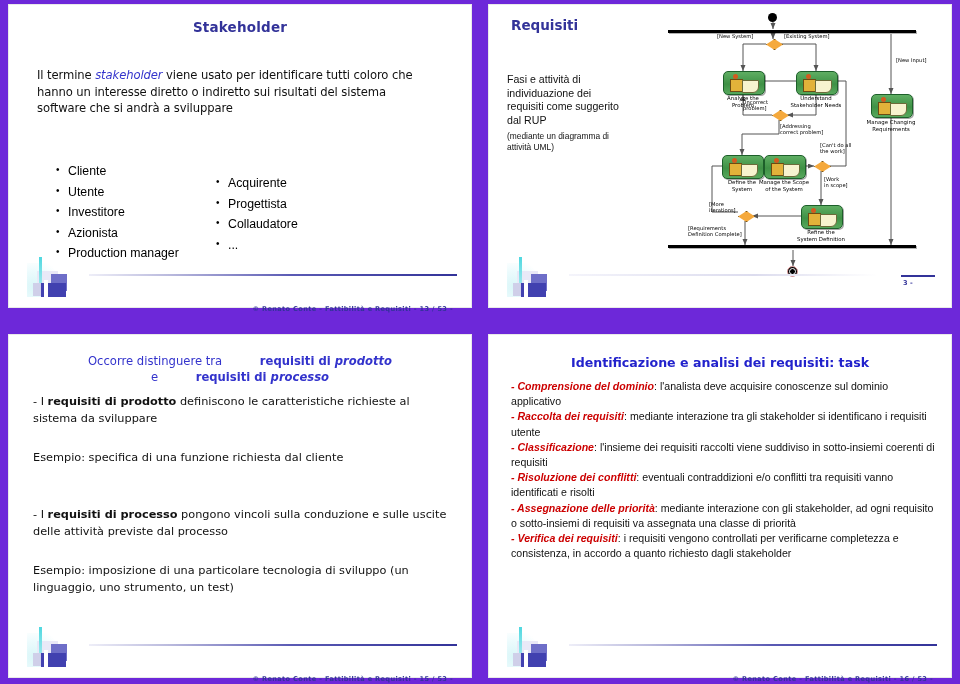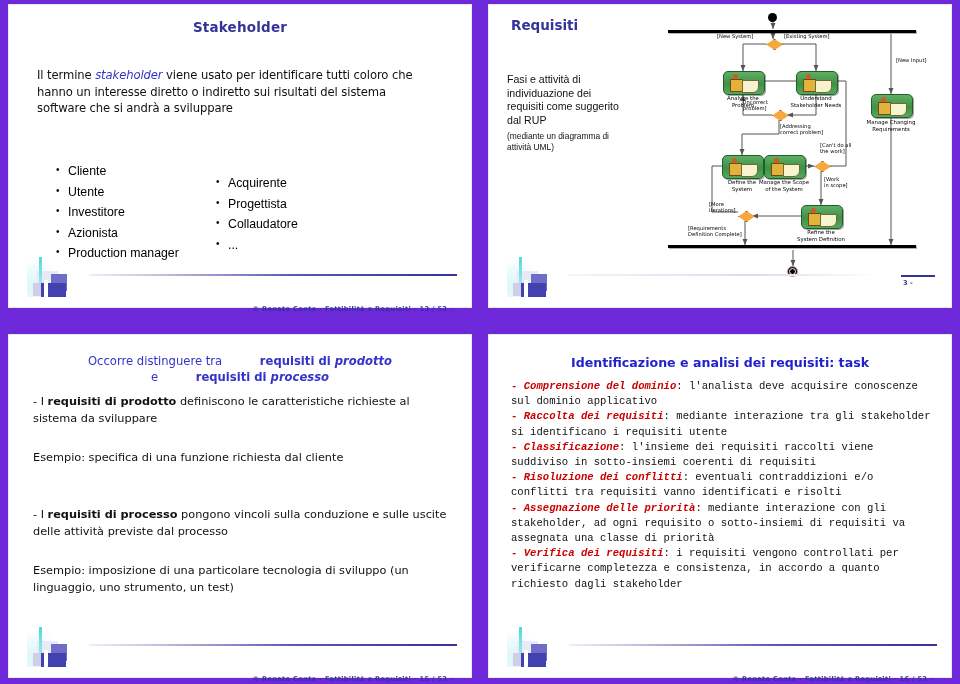--- a/index.html
+++ b/index.html
@@ -264,21 +264,21 @@
     font-family: "DejaVu Sans", sans-serif;
     font-weight: bold;
     font-size: 12.6px;
     color: #2222cc;
   }
   .s4-body {
     position: absolute;
     left: 22px;
     right: 16px;
     top: 44px;
-    font-family: Liberation Mono, monospace;
+    font-family: Liberation Sans, sans-serif;
     font-size: 10.6px;
     line-height: 15.2px;
     color: #111;
   }
   .s4-body p { margin: 0; }
   .s4-body .lead {
     color: #cc0000;
     font-weight: bold;
     font-style: italic;
   }

